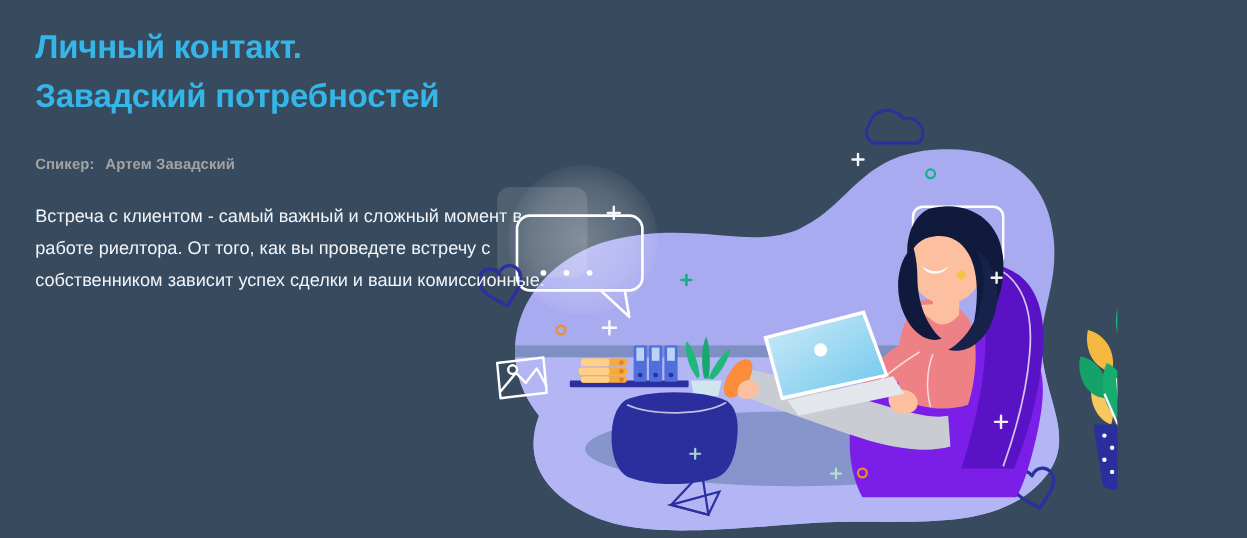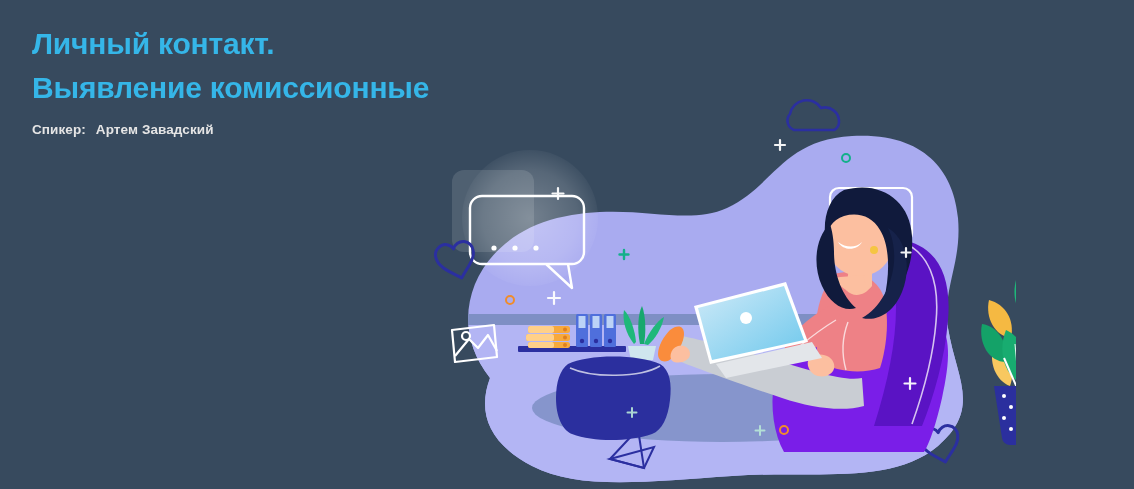--- a/index.html
+++ b/index.html
@@ -29,22 +29,22 @@
     color: #35b6e8;
     font-size: 30px;
     line-height: 44px;
     font-weight: 700;
     letter-spacing: -0.2px;
     margin: 0 0 0 0;
   }
   .headline .hl-line { display: block; white-space: nowrap; }
 
   .speaker {
-    margin-top: 12px;
-    color: #e5e5e5;
+    margin-top: 32px;
+    color: #a3a3a3;
     font-size: 13.5px;
     font-weight: 700;
     letter-spacing: 0.1px;
   }
   .speaker-label { margin-right: 6px; }
 
   .para {
     color: #f2f4f8;
     font-size: 16.5px;
     line-height: 29px;
@@ -323,23 +323,24 @@
         <circle cx="128" cy="222" r="4" fill="none" stroke="#f08c2a" stroke-width="2"></circle>
         <circle cx="402" cy="352" r="4" fill="none" stroke="#f08c2a" stroke-width="2"></circle>
       </g>
     </svg>
   </div>
 
   <div class="content">
 
     <h1 class="headline">
       <span class="hl-line">Личный контакт.</span>
-      <span class="hl-line">Выявление комиссионные</span>
+      <span class="hl-line">Завадский потребностей</span>
     </h1>
 
     <div class="speaker">
       <span class="speaker-label">Спикер:</span>
       <span>Артем Завадский</span>
     </div>
 
+    <p class="para para-1">Встреча с клиентом - самый важный и сложный момент в работе риелтора. От того, как вы проведете встречу с собственником зависит успех сделки и ваши комиссионные.</p>
 
   </div>
 </div>
 
 </body></html>

